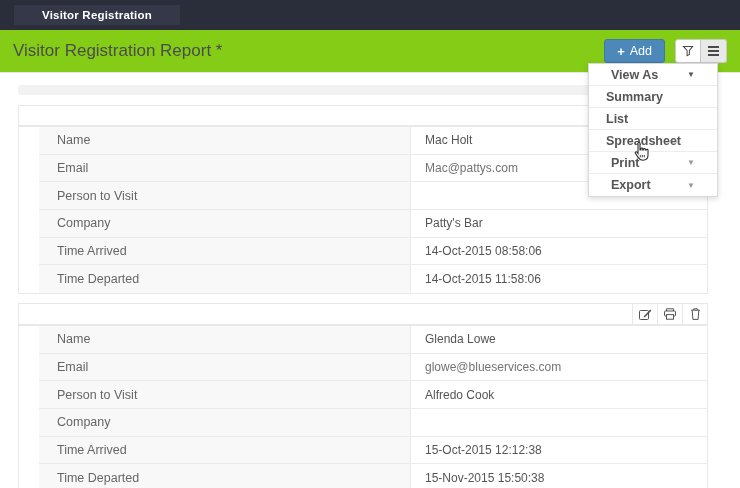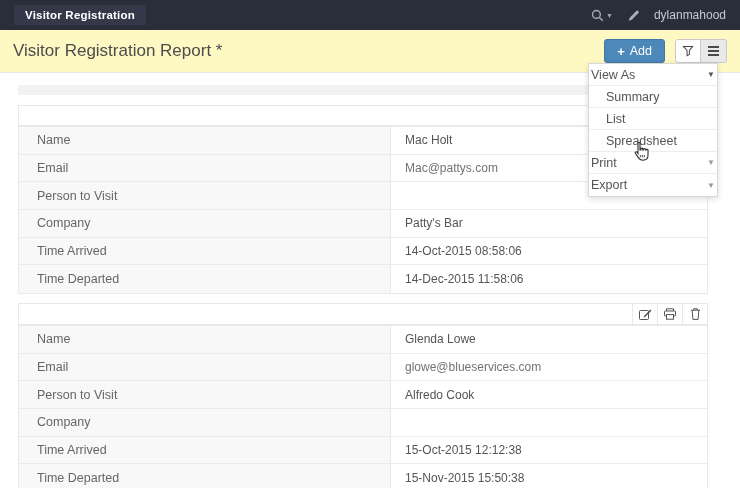--- a/index.html
+++ b/index.html
@@ -10,32 +10,32 @@
     overflow: hidden;
     position: relative;
     color: #555;
   }
   
   .topbar {
     height: 30px; background: #2a2d3a;
     display: flex; align-items: center;
   }
   .topbar-tab {
-    height: 20px; margin-left: 14px; padding: 0 11px;
+    height: 20px; margin-left: 14px; padding: 0 28px;
     background: #353849; color: #fff;
     font-size: 11.5px; font-weight: 700; letter-spacing: .2px;
     display: flex; align-items: center;
   }
   .topbar-right { margin-left: auto; display: flex; align-items: center; gap: 14px; padding-right: 14px; }
   .tb-ic { display: flex; align-items: center; gap: 2px; cursor: pointer; }
   .tb-caret { color: #9ba0ae; font-size: 7px; }
   .username { color: #c7cad3; font-size: 12px; }
   
   .pagehead {
-    height: 43px; background: #fef9c3; border-bottom: 1px solid #e8e8e8;
+    height: 43px; background: #84cc16; border-bottom: 1px solid #e8e8e8;
     display: flex; align-items: center; padding: 0 13px; justify-content: flex-end;
   }
   .page-title { font-size: 17px; color: #4c4c4c; font-weight: 500; }
   .head-actions { margin-left: auto; display: flex; align-items: center; }
   .add-btn {
     background: #4c88ba; border: 1px solid #41799f; color: #fff;
     font-size: 12.5px; height: 24px; padding: 0 12px;
     border-radius: 3px; display: flex; align-items: center; gap: 5px; cursor: pointer;
     font-family: "Liberation Sans", sans-serif;
   }
@@ -61,21 +61,21 @@
     display: flex; justify-content: flex-end;
   }
   .iconsrow-1 { top: 105px; height: 21px; }
   .iconsrow-2 { top: 303px; height: 22px; }
   .icell {
     width: 25px; height: 100%; border-left: 1px solid #e8e8e8;
     display: flex; align-items: center; justify-content: center; cursor: pointer;
   }
   .rec-table {
     position: absolute; left: 18px; width: 690px;
-    border: 1px solid #e9e9e9; background: #fff;
+    border: 1px solid #e9e9e9; background: #fff; padding-left: 20px;
   }
   .table-1 { top: 126px; }
   .table-2 { top: 325px; }
   .trow { display: flex; height: 27.7px; }
   .trow:not(:last-child) { border-bottom: 1px solid #eceaea; }
   .cell-label {
     flex: 0 0 372px; background: #f8f8f9; border-right: 1px solid #eceaea;
     display: flex; align-items: center; padding-left: 18px;
     font-size: 12.5px; color: #666;
   }
@@ -85,51 +85,36 @@
   }
   .cell-value.link { color: #737373; cursor: pointer; }
   
   .menu {
     position: absolute; left: 588px; top: 63px; width: 130px;
     background: #fff; border: 1px solid #d9d9d9;
     box-shadow: 0 2px 6px rgba(0,0,0,.14); z-index: 10;
   }
   .menu-row {
     height: 22px; display: flex; align-items: center;
-    padding: 0 2px; font-size: 12.5px; color: #555; cursor: pointer;
+    padding: 0 22px; font-size: 12.5px; color: #555; cursor: pointer; font-weight: bold;
   }
   .menu-row:not(:last-child) { border-bottom: 1px solid #ededed; }
   .menu-row.sub { padding-left: 17px; }
   .menu-caret { margin-left: auto; font-size: 8px; color: #555; }
   .menu-caret.lt { color: #999; }
   
   .cursor { position: absolute; left: 631px; top: 141px; z-index: 20; pointer-events: none; }
   svg.ic { display: block; }
 </style>
 </head>
 <body>
 
 <div class="topbar">
   <div class="topbar-tab">
     <span>Visitor Registration</span>
-  </div>
-  <div class="topbar-right">
-    <div class="tb-ic">
-      <svg class="ic" width="13" height="13" viewBox="0 0 13 13">
-          <circle cx="5.4" cy="5.4" r="3.9" fill="none" stroke="#a9adb9" stroke-width="1.4"></circle>
-          <path d="M8.4 8.4l3.4 3.4" stroke="#a9adb9" stroke-width="1.4"></path>
-        </svg>
-      <span class="tb-caret">▼</span>
-    </div>
-    <div class="tb-ic">
-      <svg class="ic" width="13" height="13" viewBox="0 0 14 14">
-          <path d="M2 12.6l.9-3.2L10.2 2a1.1 1.1 0 0 1 1.5 0l.7.7a1.1 1.1 0 0 1 0 1.5L5.1 11.6z" fill="#a9adb9"></path>
-        </svg>
-    </div>
-    <span class="username">dylanmahood</span>
   </div>
 </div>
 
 <div class="pagehead">
   <div class="page-title">Visitor Registration Report *</div>
   <div class="head-actions">
     <button class="add-btn">
       <span class="add-plus">+</span>
       <span>Add</span>
     </button>
@@ -190,21 +175,21 @@
   <div class="trow">
     <div class="cell-label">Company</div>
     <div class="cell-value">Patty's Bar</div>
   </div>
   <div class="trow">
     <div class="cell-label">Time Arrived</div>
     <div class="cell-value">14-Oct-2015 08:58:06</div>
   </div>
   <div class="trow">
     <div class="cell-label">Time Departed</div>
-    <div class="cell-value">14-Dec-2015 11:58:06</div>
+    <div class="cell-value">14-Oct-2015 11:58:06</div>
   </div>
 </div>
 
 <div class="iconsrow iconsrow-2">
   <div class="icell">
     <svg class="ic" width="14" height="14" viewBox="0 0 14 14">
         <rect x="1.5" y="3.5" width="9" height="9" rx="1" fill="none" stroke="#555" stroke-width="1"></rect>
         <path d="M6 9l6.3-6.4 1.1 1.1L7.1 10l-1.6.5z" fill="#555"></path>
       </svg>
   </div>

